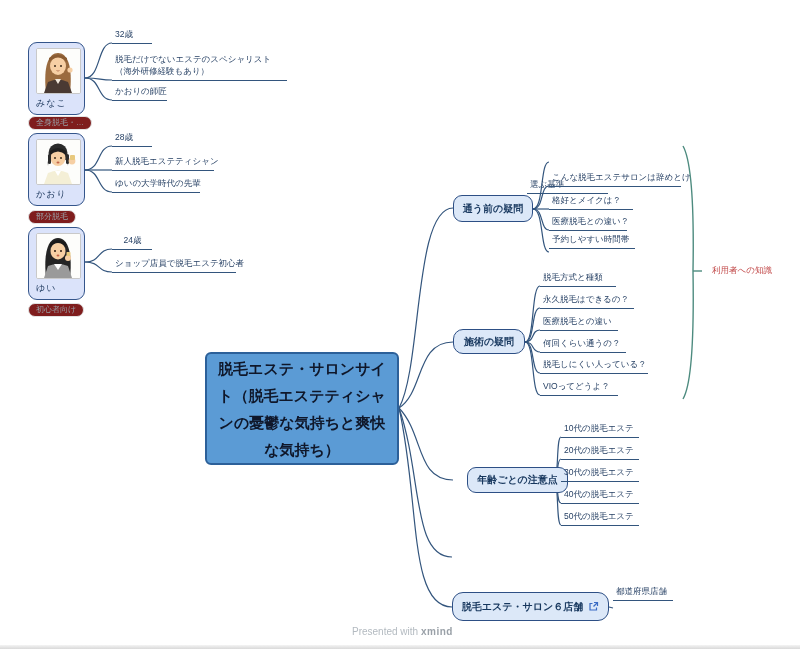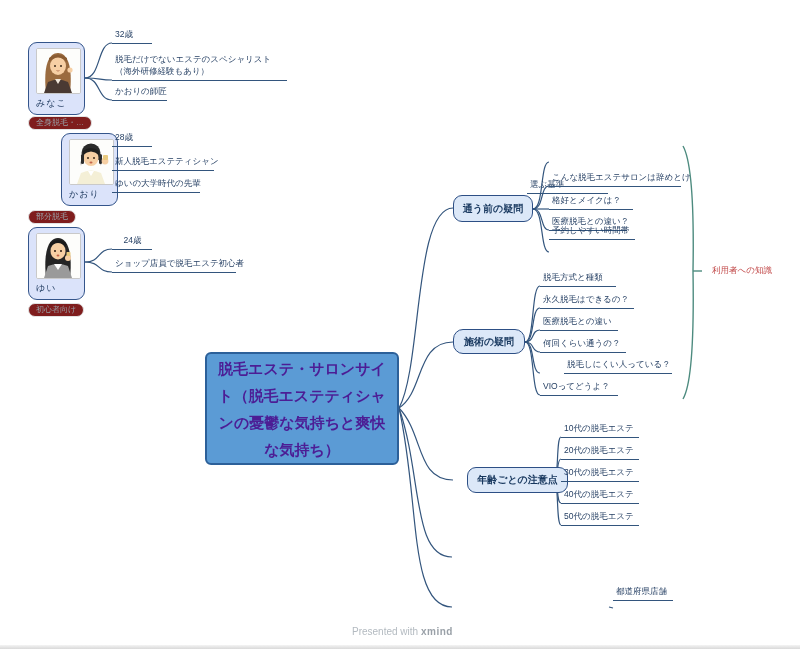--- a/index.html
+++ b/index.html
@@ -24,21 +24,21 @@
 
   
   .tbox{position:absolute;background:#dce8f8;border:1.5px solid #2d4f85;border-radius:9px;
         box-sizing:border-box;display:flex;align-items:center;justify-content:center;
         font-size:10px;font-weight:700;color:#17375e;white-space:nowrap;}
 
   
   .central{position:absolute;left:205px;top:352px;width:194px;height:113px;background:#5b9bd5;
            border:2px solid #2c6099;border-radius:6px;box-sizing:border-box;display:flex;
            align-items:center;justify-content:center;text-align:center;padding:4px 9px;
-           font-size:15px;line-height:27px;color:#4c1d95;font-weight:600;}
+           font-size:15px;line-height:27px;color:#0f172a;font-weight:600;}
 
   .summary-label{position:absolute;left:712px;top:265px;font-size:8.5px;color:#c04545;white-space:nowrap;}
 
   .footer{position:absolute;left:352px;top:626px;font-size:10px;color:#b3bac0;}
   .footer b{color:#9aa1a8;font-weight:700;letter-spacing:.5px;}
 
   .bottom-edge{position:absolute;left:0;bottom:0;width:800px;height:4px;
                background:linear-gradient(#f4f4f4,#d9d9d9);}
 
   .linkicon{display:inline-block;margin-left:5px;line-height:0;}
@@ -111,21 +111,21 @@
         <circle cx="33" cy="21" r="2.6" fill="#f6cfa4"></circle>
       </svg>
     </div>
     <div class="pname">みなこ</div>
   </div>
   <div class="chip" style="left:28px;top:116px;">全身脱毛・…</div>
   <div class="leaf" style="left:112px;top:28px;width:40px;">32歳</div>
   <div class="leaf wrap" style="left:112px;top:53px;width:175px;">脱毛だけでないエステのスペシャリスト（海外研修経験もあり）</div>
   <div class="leaf" style="left:112px;top:85px;width:55px;">かおりの師匠</div>
 
-  <div class="pcard" style="left:28px;top:133px;margin-left:33px;">
+  <div class="pcard" style="left:28px;top:133px;">
     <div class="photo">
       <svg width="43" height="44" viewBox="0 0 43 44">
         <rect width="43" height="44" fill="#fdfdfb"></rect>
         <path d="M11,26 C8,8 34,8 31,26 C31,14 11,14 11,26 Z" fill="#2b2b2b"></path>
         <circle cx="21" cy="13" r="9.5" fill="#2b2b2b"></circle>
         <ellipse cx="21" cy="18" rx="7.5" ry="8" fill="#f6cfa4"></ellipse>
         <path d="M13,15 Q21,8 29,15 L29,11 Q21,5 13,11 Z" fill="#1f1f1f"></path>
         <rect x="11" y="14" width="3" height="10" rx="1.5" fill="#2b2b2b"></rect>
         <rect x="29" y="14" width="3" height="10" rx="1.5" fill="#2b2b2b"></rect>
         <circle cx="18" cy="18" r="1" fill="#3a2a1a"></circle>
@@ -166,38 +166,48 @@
   <div class="leaf" style="left:112px;top:234px;width:40px;text-align:center;">24歳</div>
   <div class="leaf" style="left:112px;top:257px;width:124px;">ショップ店員で脱毛エステ初心者</div>
 
   <div class="central">脱毛エステ・サロンサイト（脱毛エステティシャンの憂鬱な気持ちと爽快な気持ち）</div>
 
   <div class="tbox" style="left:453px;top:195px;width:80px;height:27px;">通う前の疑問</div>
   <div class="leaf" style="left:527px;top:147px;width:81px;margin-top:31px;">選ぶ基準</div>
   <div class="leaf" style="left:549px;top:171px;width:132px;">こんな脱毛エステサロンは辞めとけ</div>
   <div class="leaf" style="left:549px;top:194px;width:84px;">格好とメイクは？</div>
   <div class="leaf" style="left:549px;top:215px;width:78px;">医療脱毛との違い？</div>
-  <div class="leaf" style="left:549px;top:224px;width:86px;">予約しやすい時間帯</div>
+  <div class="leaf" style="left:549px;top:233px;width:86px;">予約しやすい時間帯</div>
 
   <div class="tbox" style="left:453px;top:329px;width:72px;height:25px;border-radius:10px;">施術の疑問</div>
   <div class="leaf" style="left:540px;top:271px;width:76px;">脱毛方式と種類</div>
   <div class="leaf" style="left:540px;top:293px;width:94px;">永久脱毛はできるの？</div>
   <div class="leaf" style="left:540px;top:315px;width:78px;">医療脱毛との違い</div>
   <div class="leaf" style="left:540px;top:337px;width:86px;">何回くらい通うの？</div>
-  <div class="leaf" style="left:540px;top:358px;width:108px;margin-left:24px;">脱毛しにくい人っている？</div>
+  <div class="leaf" style="left:540px;top:358px;width:108px;">脱毛しにくい人っている？</div>
   <div class="leaf" style="left:540px;top:380px;width:78px;">VIOってどうよ？</div>
 
   <div class="tbox" style="left:453px;top:467px;width:101px;height:26px;margin-left:14px;">年齢ごとの注意点</div>
   <div class="leaf" style="left:561px;top:422px;width:78px;">10代の脱毛エステ</div>
   <div class="leaf" style="left:561px;top:444px;width:78px;">20代の脱毛エステ</div>
   <div class="leaf" style="left:561px;top:466px;width:78px;">30代の脱毛エステ</div>
   <div class="leaf" style="left:561px;top:488px;width:78px;">40代の脱毛エステ</div>
   <div class="leaf" style="left:561px;top:510px;width:78px;">50代の脱毛エステ</div>
 
 
+  <div class="tbox" style="left:452px;top:592px;width:157px;height:29px;border-radius:11px;">
+    <span>脱毛エステ・サロン６店舗</span>
+    <span class="linkicon">
+      <svg width="11" height="11" viewBox="0 0 11 11" fill="none" stroke="#3a6bc4" stroke-width="1.2">
+        <path d="M4.5,2.5 H2 V9 H8.5 V6.5"></path>
+        <path d="M6,1.5 H9.5 V5"></path>
+        <path d="M9.5,1.5 L5.5,5.5"></path>
+      </svg>
+    </span>
+  </div>
   <div class="leaf" style="left:613px;top:561px;width:60px;margin-top:24px;">都道府県店舗</div>
 
   <div class="summary-label">利用者への知識</div>
 
   <div class="footer"><span>Presented with </span><b>xmind</b></div>
 
   <div class="bottom-edge"></div>
 </div>
 
 </body></html>

